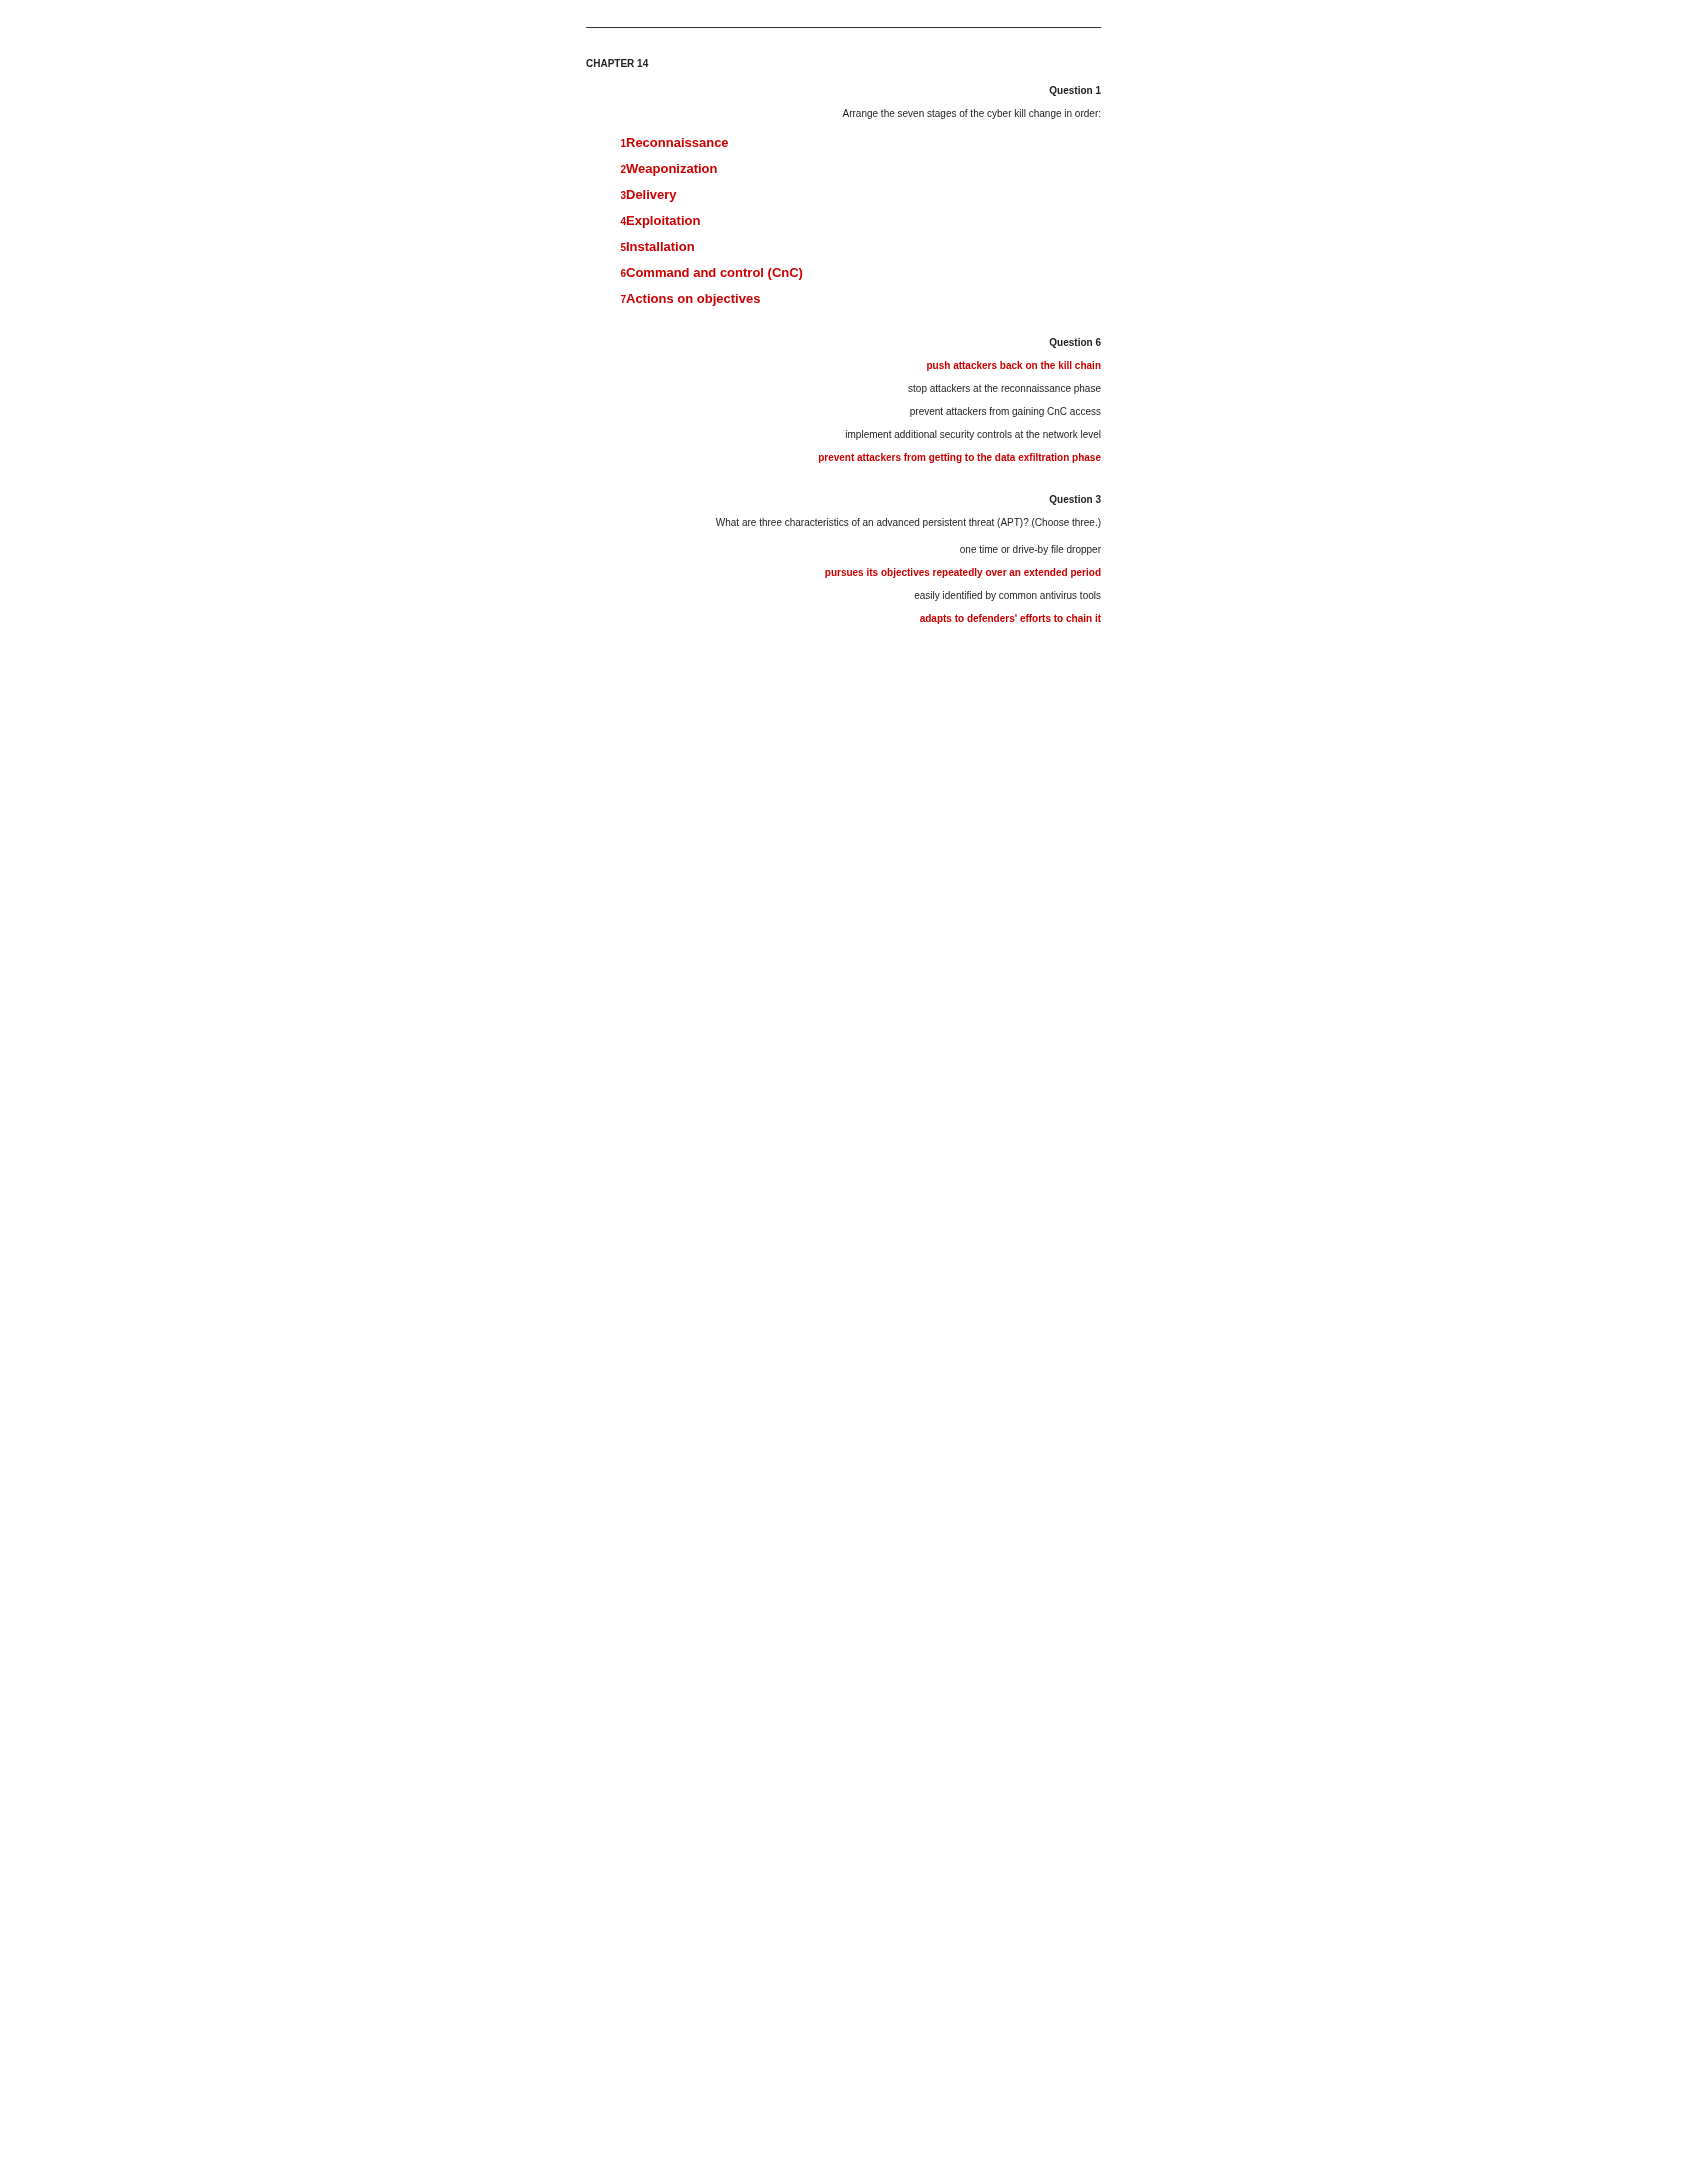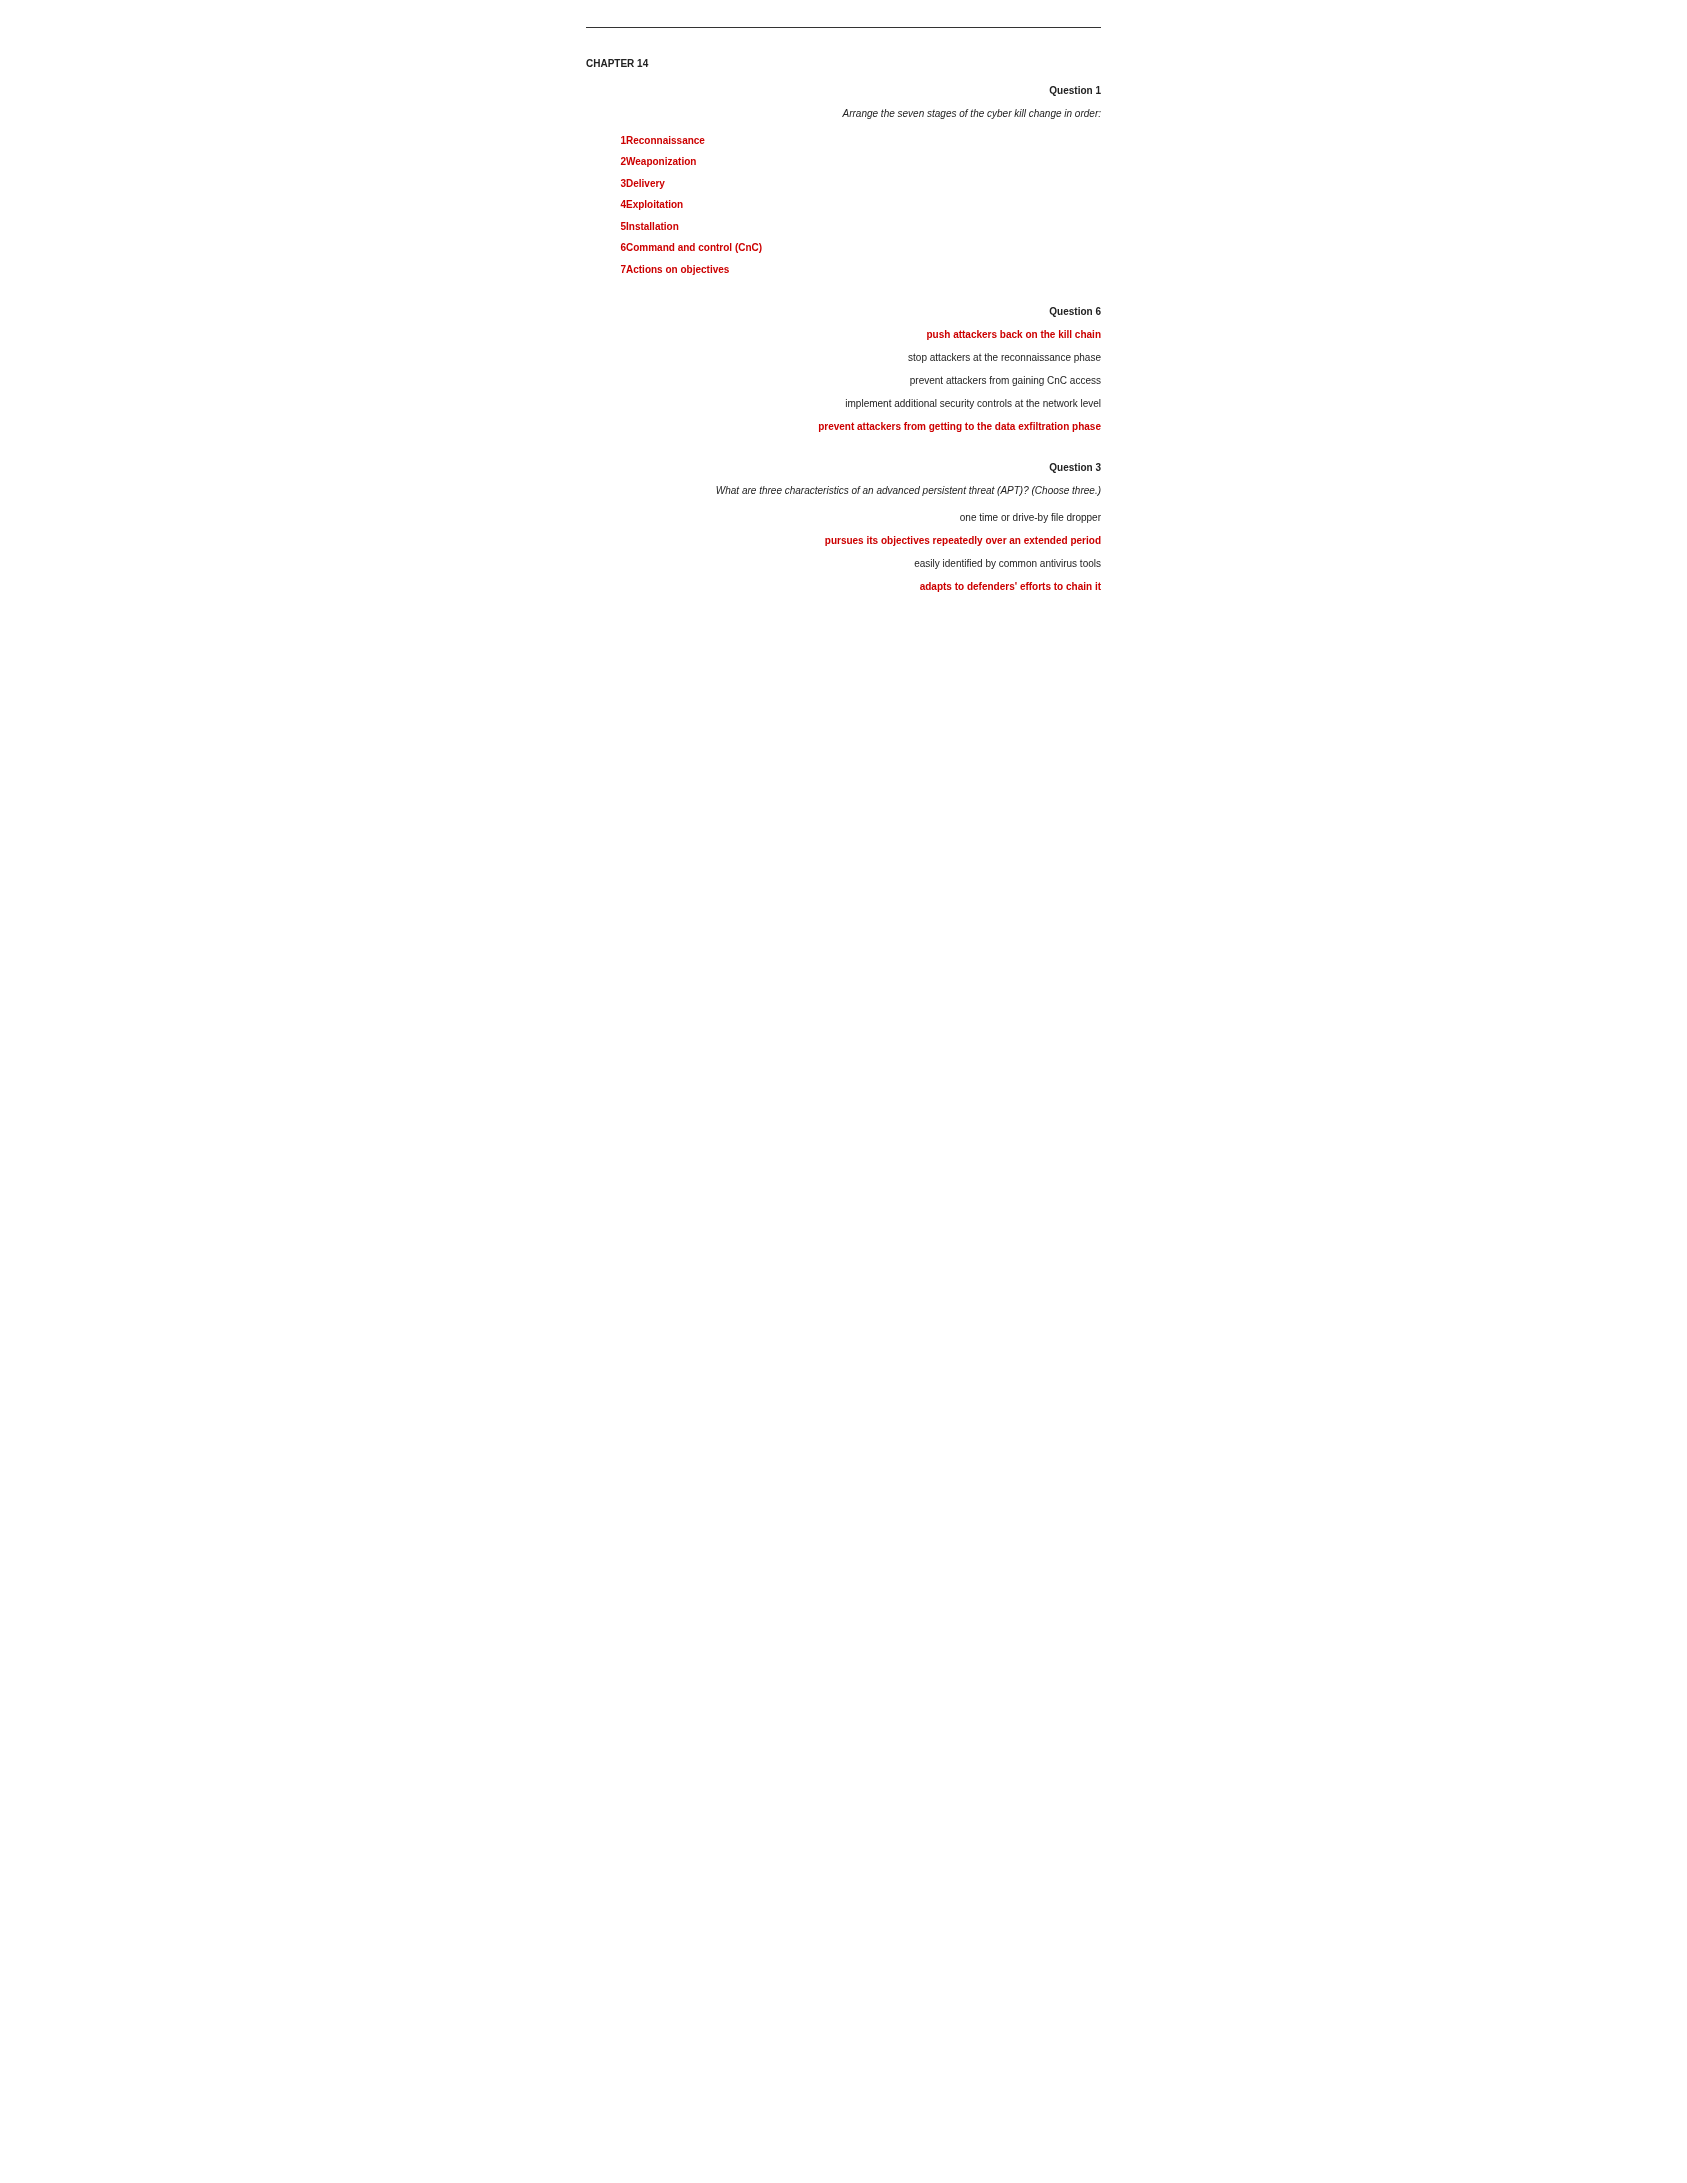--- a/index.html
+++ b/index.html
@@ -31,41 +31,40 @@
     }
     .question-title {
       font-weight: bold;
       font-size: 10px;
       margin-bottom: 8px;
     }
     .question-text {
       font-size: 10px;
       margin-bottom: 12px;
       color: #222;
-      font-style: italic;
     }
     .answer-list {
       margin-bottom: 6.6px;
     }
     .answer-row {
       display: flex;
       flex-direction: row;
       margin-bottom: 6.6px;
       align-items: baseline;
     }
     .answer-number {
       color: #cc0000;
       font-weight: bold;
       font-size: 10px;
       min-width: 40px;
     }
     .answer-label {
       color: #cc0000;
       font-weight: bold;
-      font-size: 10px;
+      font-size: 13px;
     }
     .section {
       margin-bottom: 26.5px;
       text-align: right;
     }
     .option-item {
       font-size: 10px;
       margin-bottom: 8px;
       color: #222;
     }

